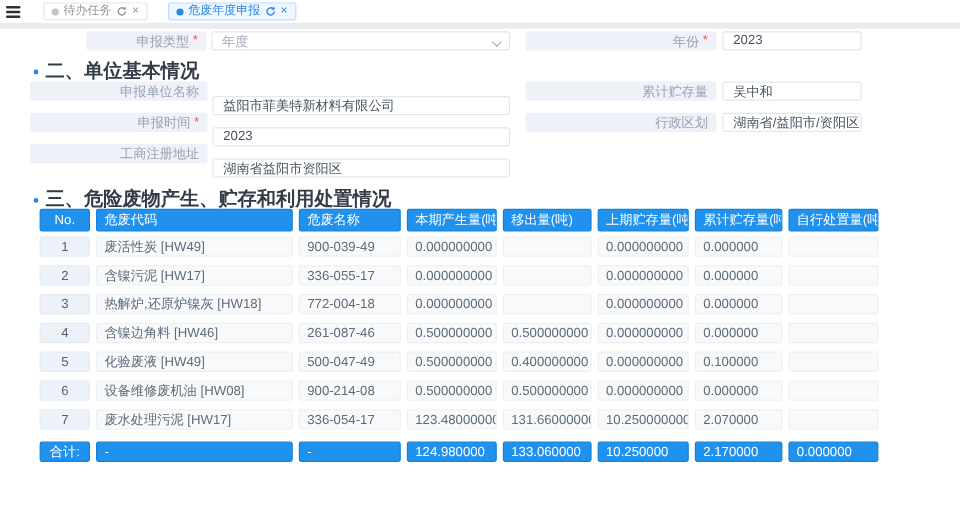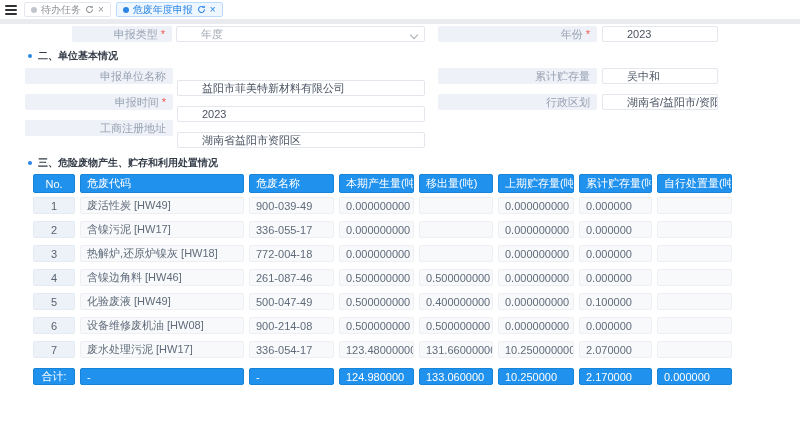--- a/index.html
+++ b/index.html
@@ -21,59 +21,60 @@
   .hamburger {
     width: 16px; height: 14px; display: flex; flex-direction: column;
     justify-content: space-between; padding: 2px 2px; cursor: pointer;
   }
   .hamburger span { display: block; height: 2px; background: #303133; border-radius: 1px; }
   .tab {
     height: 15px; display: inline-flex; align-items: center; gap: 4px;
     padding: 0 6px; border: 1px solid #e4e7ed; border-radius: 2px;
     background: #ffffff; color: #909399; font-size: 10px; cursor: pointer;
     line-height: 1;
+    margin-left: 12px;
   }
   .tab.active { background: #eef6ff; border-color: #bcdcff; color: #2b85e4; }
   .tab .dot { width: 6px; height: 6px; border-radius: 50%; background: #c0c4cc; }
   .tab.active .dot { background: #2b85e4; }
   .tab .icn { display: inline-flex; align-items: center; font-size: 10px; line-height: 1; }
   .tab svg { display: block; }
   
   .band { position: absolute; top: 19px; left: 0; right: 0; height: 5px; background: #e9ebef; }
   
   .flabel {
     position: absolute; height: 16px; background: #eef1f7; border-radius: 2px;
     display: flex; align-items: center; justify-content: flex-end;
     padding-right: 7px; color: #98a2b3; font-size: 11px; white-space: nowrap;
   }
   .flabel .req { color: #f25b50; margin-left: 3px; font-size: 11px; }
   .fvalue {
     position: absolute; height: 16px; background: #ffffff;
     border: 1px solid #e3e6ec; border-radius: 2px;
-    display: flex; align-items: center; padding: 0 24px;
+    display: flex; align-items: center; padding: 0 8px;
     color: #4a5362; font-size: 11px; white-space: nowrap; overflow: hidden;
   }
   .fvalue.placeholder { color: #a3aab5; }
   .chev {
     position: absolute; right: 7px; top: 5px; width: 6px; height: 6px;
     border-right: 1px solid #a3aab5; border-bottom: 1px solid #a3aab5;
     transform: rotate(45deg); transform-origin: center;
   }
   
   .r1 { top: 26px; } .ra { top: 68px; } .rb { top: 94px; } .rc { top: 120px; }
   .lab-l1 { left: 72px;  width: 100px; }
   .fld-l1 { left: 176px; width: 249px; }
   .lab-l  { left: 25px;  width: 148px; }
   .fld-l  { left: 177px; width: 248px; margin-top: 12px; }
   .lab-r  { left: 438px; width: 159px; }
   .fld-r  { left: 602px; width: 116px; }
   
   .sect {
     position: absolute; left: 28px; display: flex; align-items: center; gap: 6px;
-    color: #333b47; font-size: 10px; font-weight: bold; white-space: nowrap; text-align: center;
+    color: #333b47; font-size: 16px; font-weight: bold; white-space: nowrap; text-align: center;
   }
   .sect .bullet { width: 4px; height: 4px; border-radius: 50%; background: #2b85e4; }
   .sect2 { top: 49px; } .sect3 { top: 156px; }
   
   .wtable { position: absolute; left: 33px; top: 174px; width: 710px; }
   .wrow {
     display: grid;
     grid-template-columns: 42px 164px 85px 75px 74px 76px 73px 75px;
     column-gap: 5px;
     margin-bottom: 7px;

